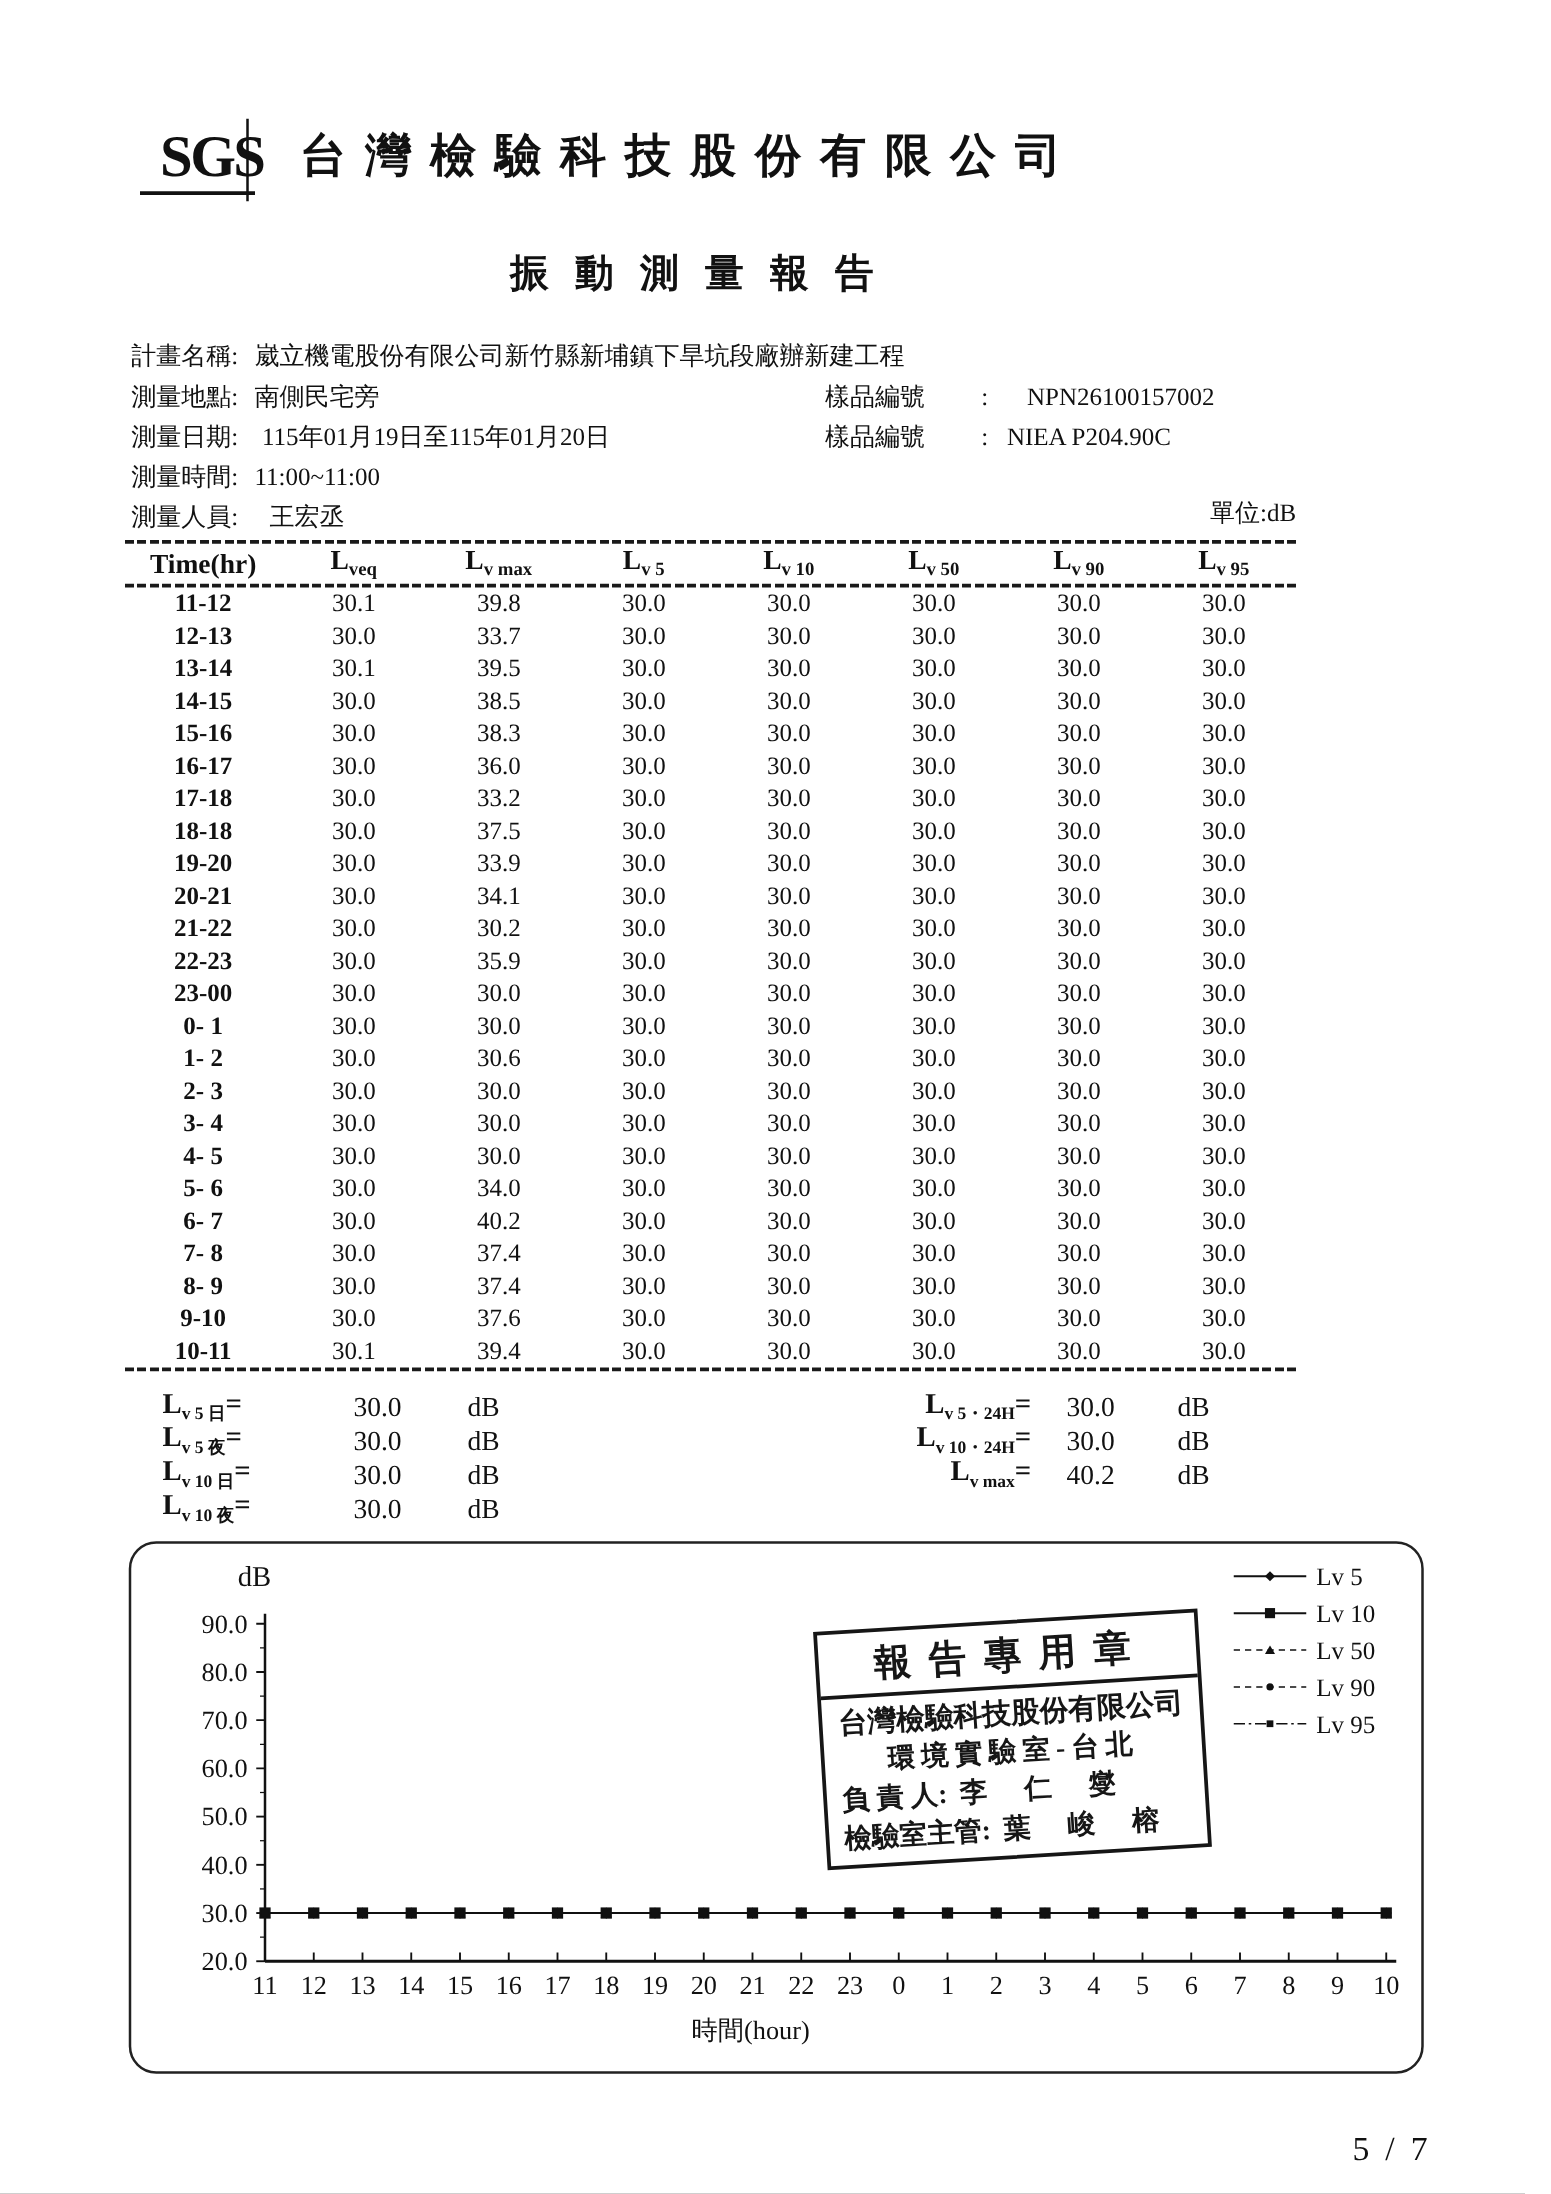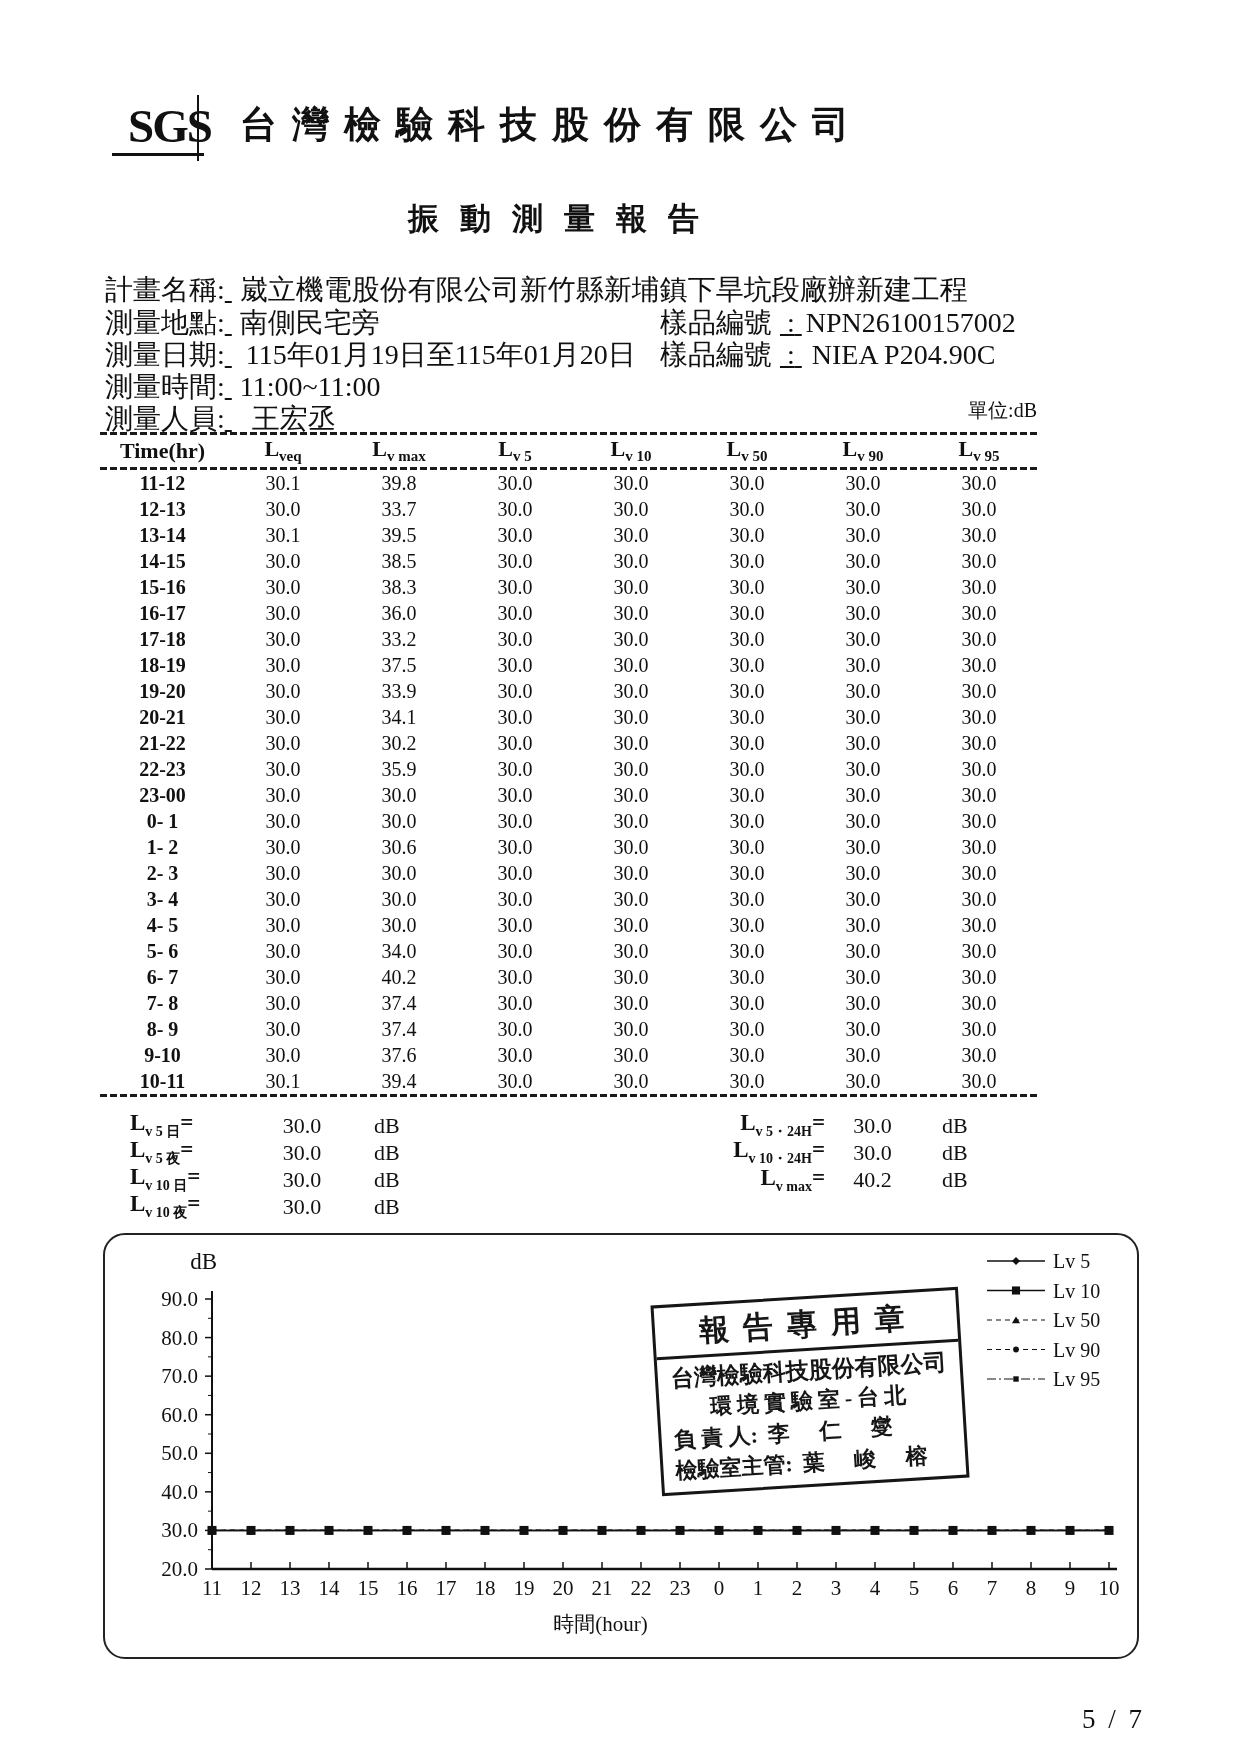--- a/index.html
+++ b/index.html
@@ -11,21 +11,21 @@
   .abs{position:absolute;}
 
   
   .logo-text{font-weight:900; font-size:47px; letter-spacing:-2px; line-height:1;}
   .logo-underline{background:#111; height:3px;}
   .logo-vline{background:#111; width:2px;}
   .company-name{font-size:37px; letter-spacing:15px; font-weight:600; white-space:nowrap;}
   .report-title{font-size:31px; letter-spacing:21px; font-weight:600; white-space:nowrap;}
 
   
-  .info-row{position:absolute; font-size:28px; white-space:nowrap;text-decoration:underline;}
+  .info-row{position:absolute; font-size:20px; white-space:nowrap;}
   .info-label{display:inline-block;}
   .info-value{display:inline-block;}
   .unit-note{font-size:20px;}
 
   
   .vtable{position:absolute; left:100px; top:432px; width:937px;}
   .dashline{height:3px; background-image:repeating-linear-gradient(90deg,#1a1a1a 0 7px,transparent 7px 10px);}
   .thead{display:flex; height:32px; align-items:center;}
   .trow{display:flex; height:26px; align-items:center;}
   .tcell{text-align:center; font-size:20px; line-height:1;}
@@ -100,21 +100,21 @@
     <span class="info-value" style="margin-left:8px;">11:00~11:00</span>
   </div>
   <div class="info-row" style="left:105px; top:400px;">
     <span class="info-label">測量人員:</span>
     <span class="info-value" style="margin-left:20px;">王宏丞</span>
   </div>
 
   <div class="info-row" style="left:660px; top:304px;">
     <span class="info-label" style="width:120px;">樣品編號</span>
     <span>:</span>
-    <span class="info-value" style="margin-left:4px;">NPN26100157002</span>
+    <span class="info-value" style="margin-left:26px;">NPN26100157002</span>
   </div>
   <div class="info-row" style="left:660px; top:336px;">
     <span class="info-label" style="width:120px;">樣品編號</span>
     <span>:</span>
     <span class="info-value" style="margin-left:10px;">NIEA P204.90C</span>
   </div>
 
   <div class="abs unit-note" style="right:204px; top:397px;">單位:dB</div>
 
   <div class="vtable">
@@ -195,21 +195,21 @@
           <div class="tcell c0">17-18</div>
           <div class="tcell cv">30.0</div>
           <div class="tcell cv">33.2</div>
           <div class="tcell cv">30.0</div>
           <div class="tcell cv">30.0</div>
           <div class="tcell cv">30.0</div>
           <div class="tcell cv">30.0</div>
           <div class="tcell cv">30.0</div>
         </div>
         <div class="trow">
-          <div class="tcell c0">18-19</div>
+          <div class="tcell c0">18-18</div>
           <div class="tcell cv">30.0</div>
           <div class="tcell cv">37.5</div>
           <div class="tcell cv">30.0</div>
           <div class="tcell cv">30.0</div>
           <div class="tcell cv">30.0</div>
           <div class="tcell cv">30.0</div>
           <div class="tcell cv">30.0</div>
         </div>
         <div class="trow">
           <div class="tcell c0">19-20</div>

